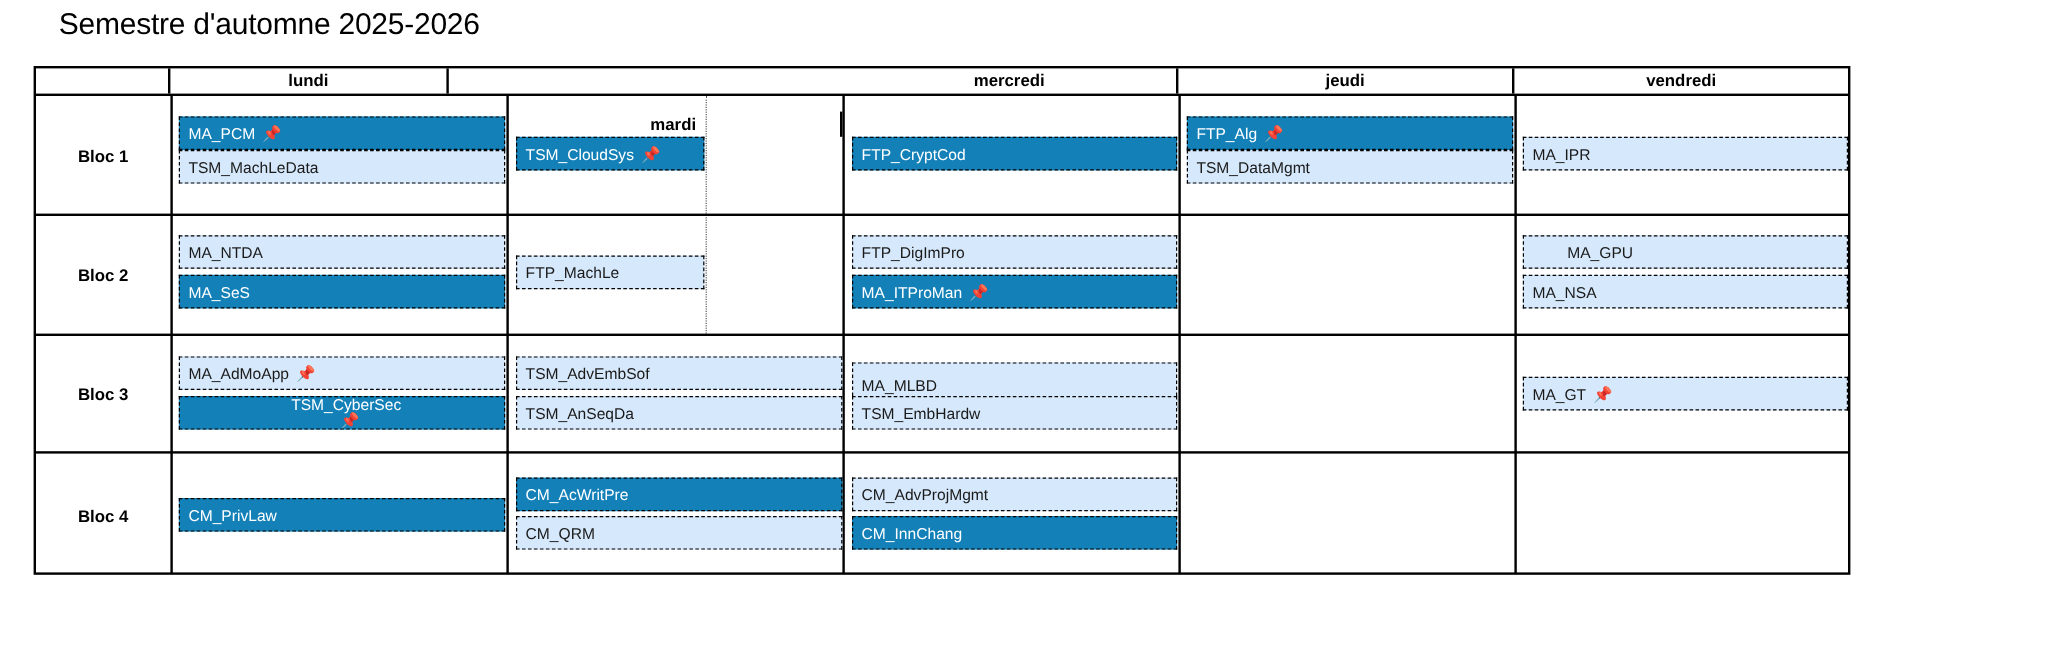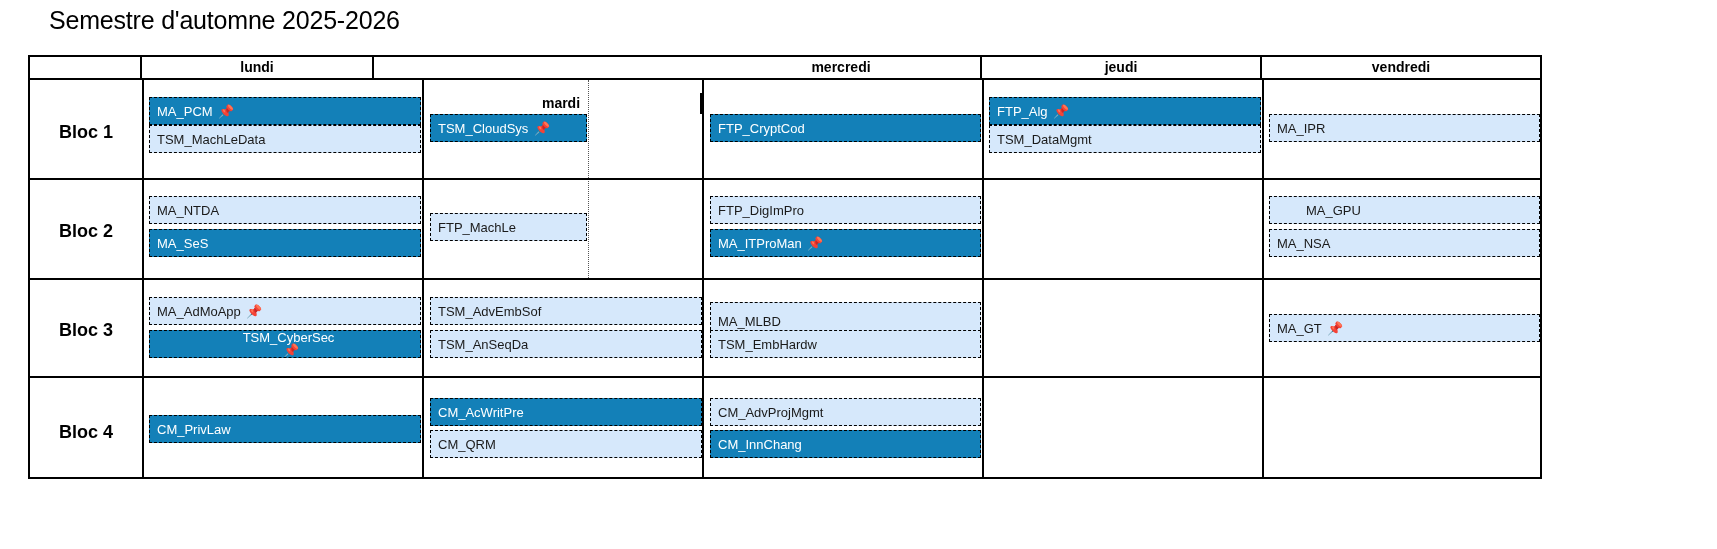--- a/index.html
+++ b/index.html
@@ -101,21 +101,21 @@
     width: 0;
     border-left: 1px dotted #555;
   }
 
   
   .bloc-label {
     position: absolute;
     left: 0;
     width: 112px;
     text-align: center;
-    font-size: 18px;
+    font-size: 14px;
     font-weight: bold;
     color: #000;
   }
 
   
   .chip {
     position: absolute;
     box-sizing: border-box;
     border: 1px dashed #000;
     font-size: 13px;

